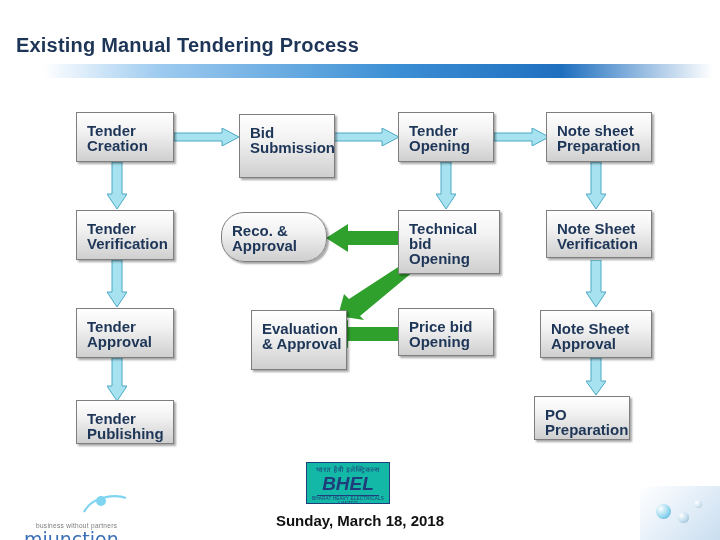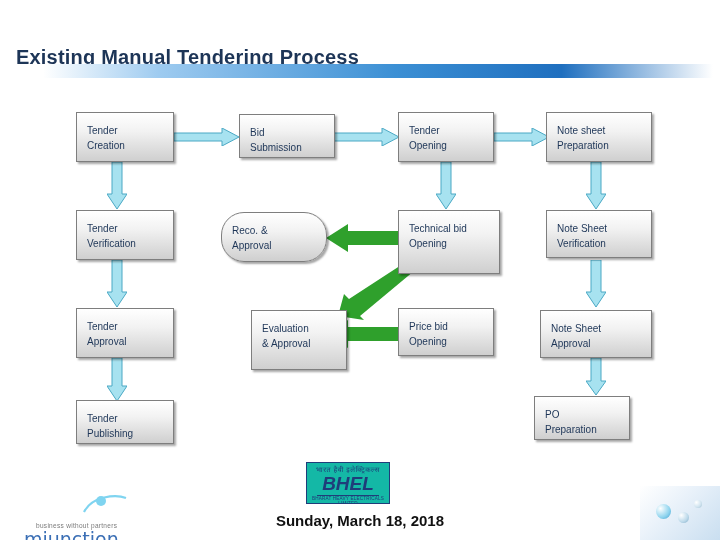--- a/index.html
+++ b/index.html
@@ -1,39 +1,40 @@
 <!DOCTYPE html>
 <html><head>
 <meta charset="utf-8">
 <style>
   html,body{margin:0;padding:0;}
   body{width:720px;height:540px;background:#ffffff;font-family:"Liberation Sans",sans-serif;position:relative;overflow:hidden;}
 
   
   #title{
-    position:absolute;left:16px;top:46px;
+    position:absolute;left:16px;top:34px;
     font-size:20px;font-weight:bold;color:#1d3557;letter-spacing:.2px;
     white-space:nowrap;
   }
   #header-bar{
     position:absolute;left:0;top:64px;width:720px;height:14px;
     background:linear-gradient(to right,#ffffff 0%,#ffffff 6%,#9ecbf0 22%,#3b8fd4 55%,#1f6fbf 78%,#ffffff 99%);
   }
 
   
   .box{
     position:absolute;
     box-sizing:border-box;
     border:1px solid #7e7e7e;
     background:linear-gradient(to bottom,#ffffff 0%,#f2f2f2 38%,#cfcfcf 100%);
     box-shadow:2px 2px 2px rgba(0,0,0,.35);
     color:#1d3557;
-    font-size:10px;
+    font-size:15px;
     line-height:15px;
     padding:10px 0 17px 10px;
+    font-weight:bold;
   }
   .box span{display:block;}
 
   
   .arrow{position:absolute;}
   .arrow svg{display:block;}
 
   
   #date{
     position:absolute;left:0;top:512px;width:720px;text-align:center;
@@ -146,21 +147,21 @@
   <svg width="78" height="28" viewBox="0 0 78 28">
       <path d="M78 7 H22 V0 L0 14 L22 28 V21 H78 Z" fill="#2fa02c"></path>
     </svg>
 </div>
 
 <div class="box" style="left:76px;top:112px;width:98px;height:50px;">
   <span>Tender</span>
   <span>Creation</span>
 </div>
 
-<div class="box" style="left:239px;top:114px;width:96px;height:44px;">
+<div class="box" style="left:239px;top:114px;width:96px;height:64px;">
   <span>Bid</span>
   <span>Submission</span>
 </div>
 
 <div class="box" style="left:398px;top:112px;width:96px;height:50px;">
   <span>Tender</span>
   <span>Opening</span>
 </div>
 
 <div class="box" style="left:546px;top:112px;width:106px;height:50px;">

